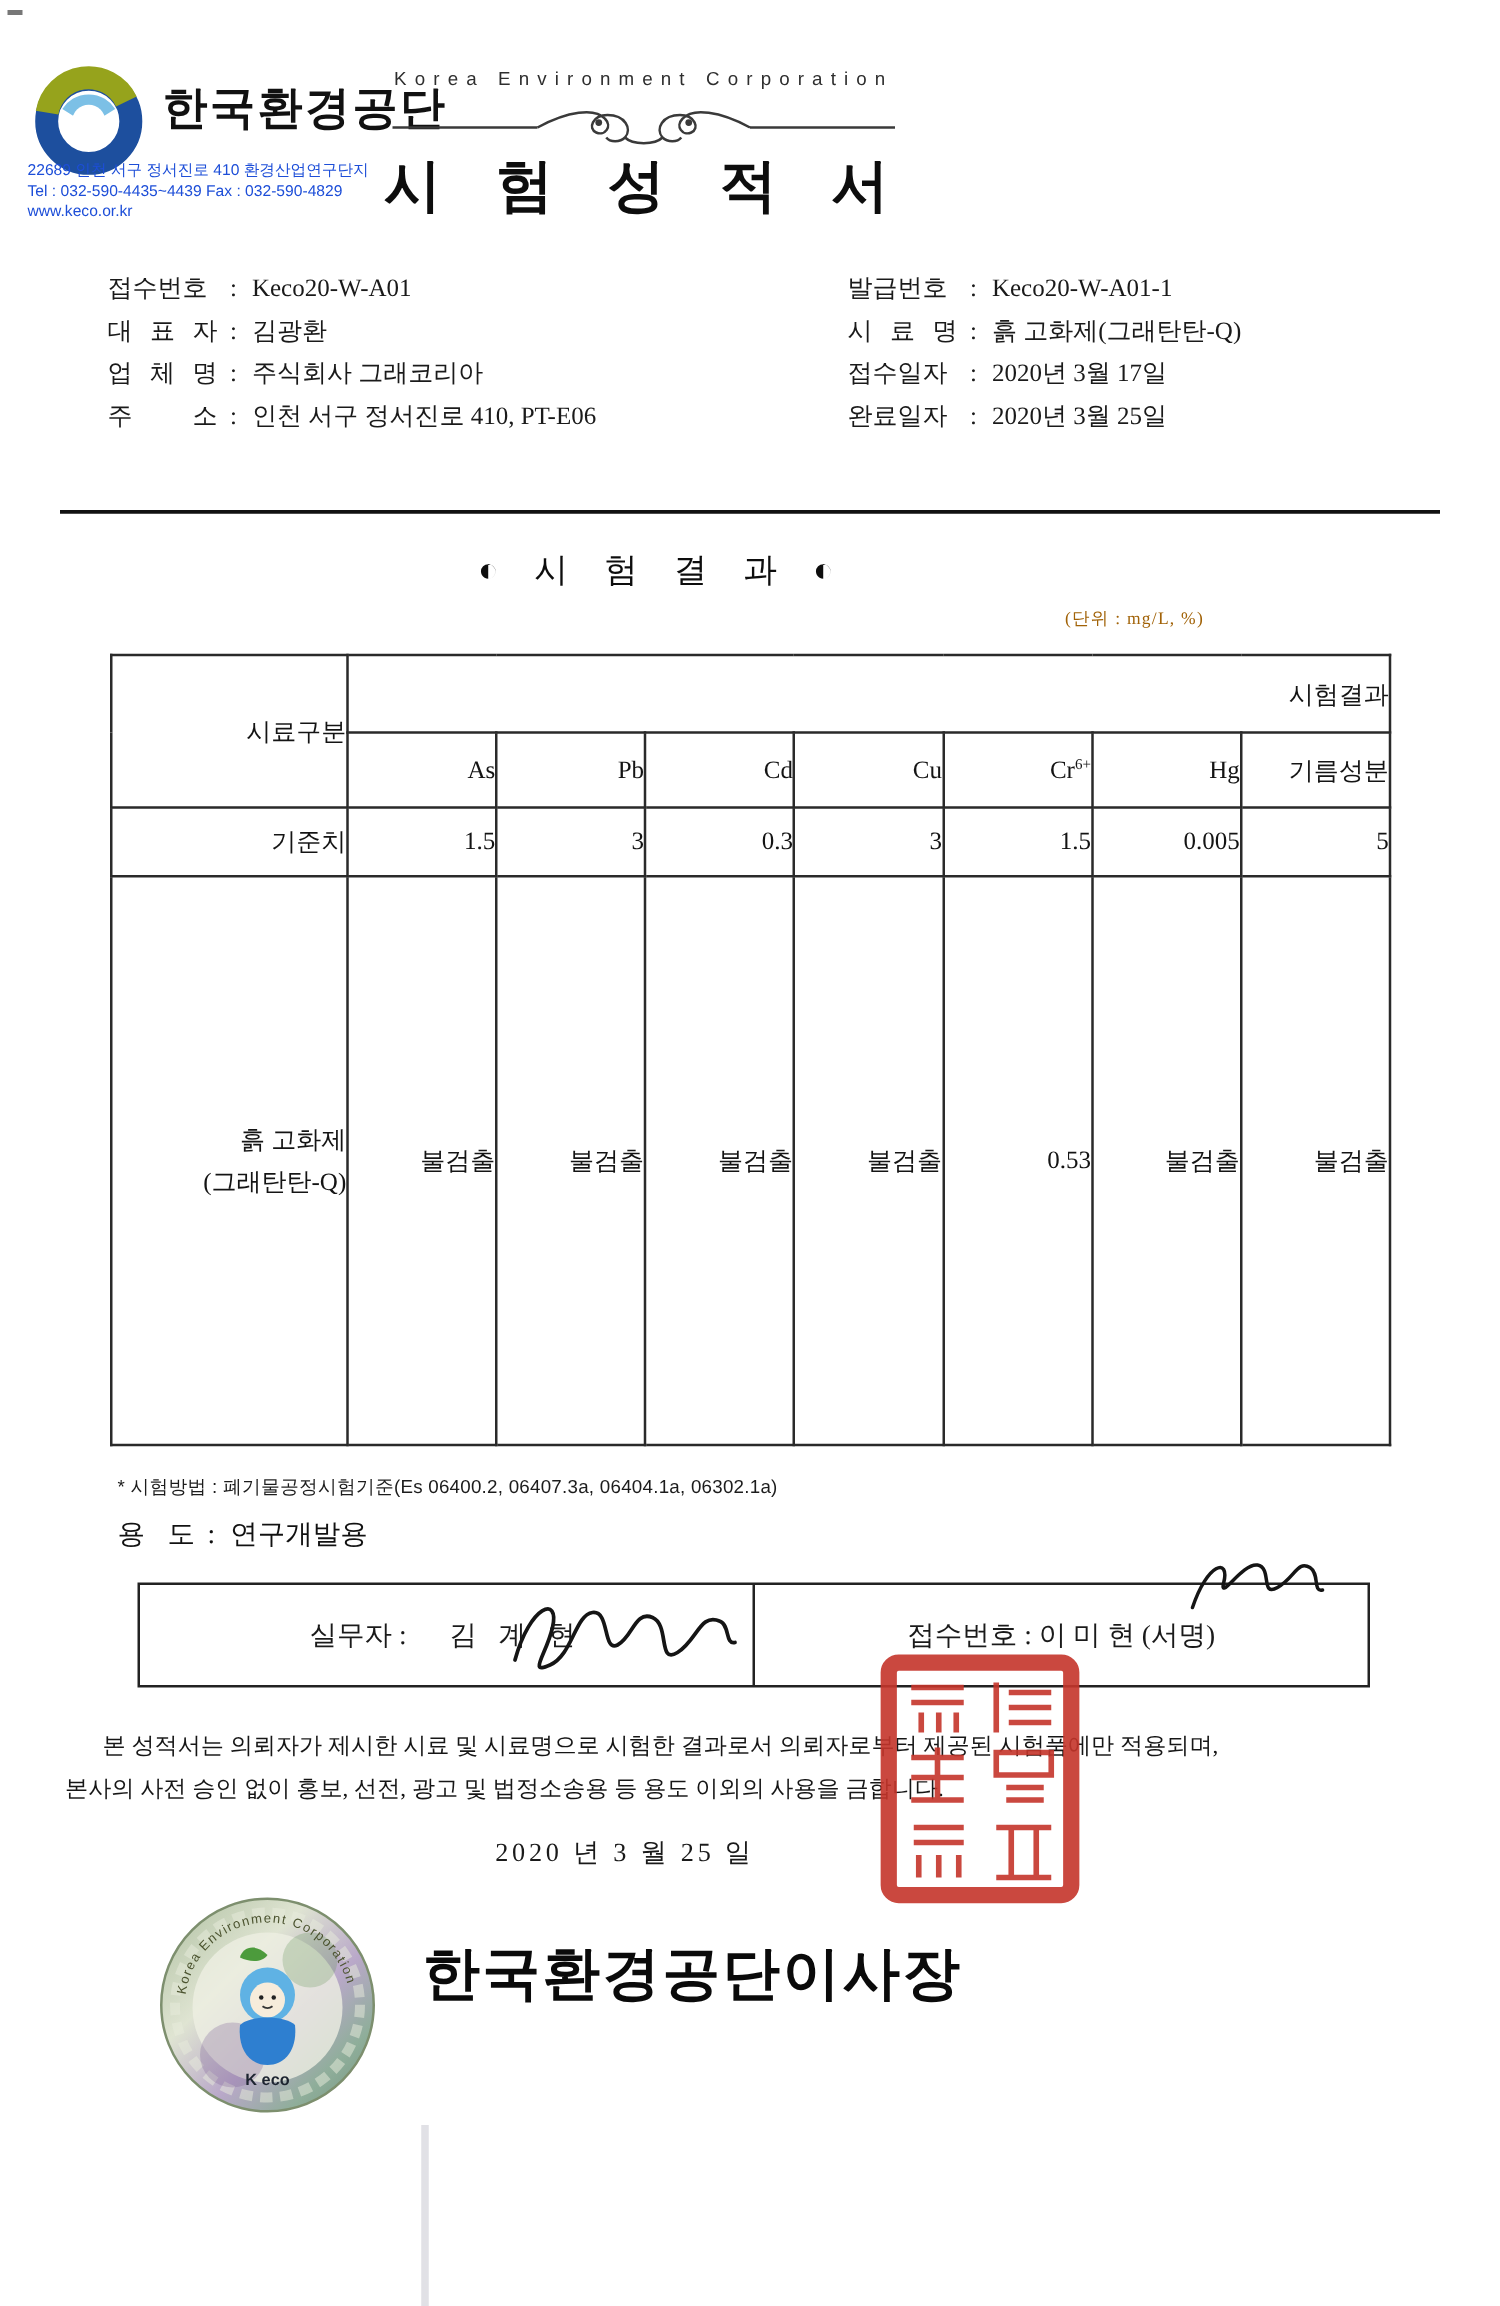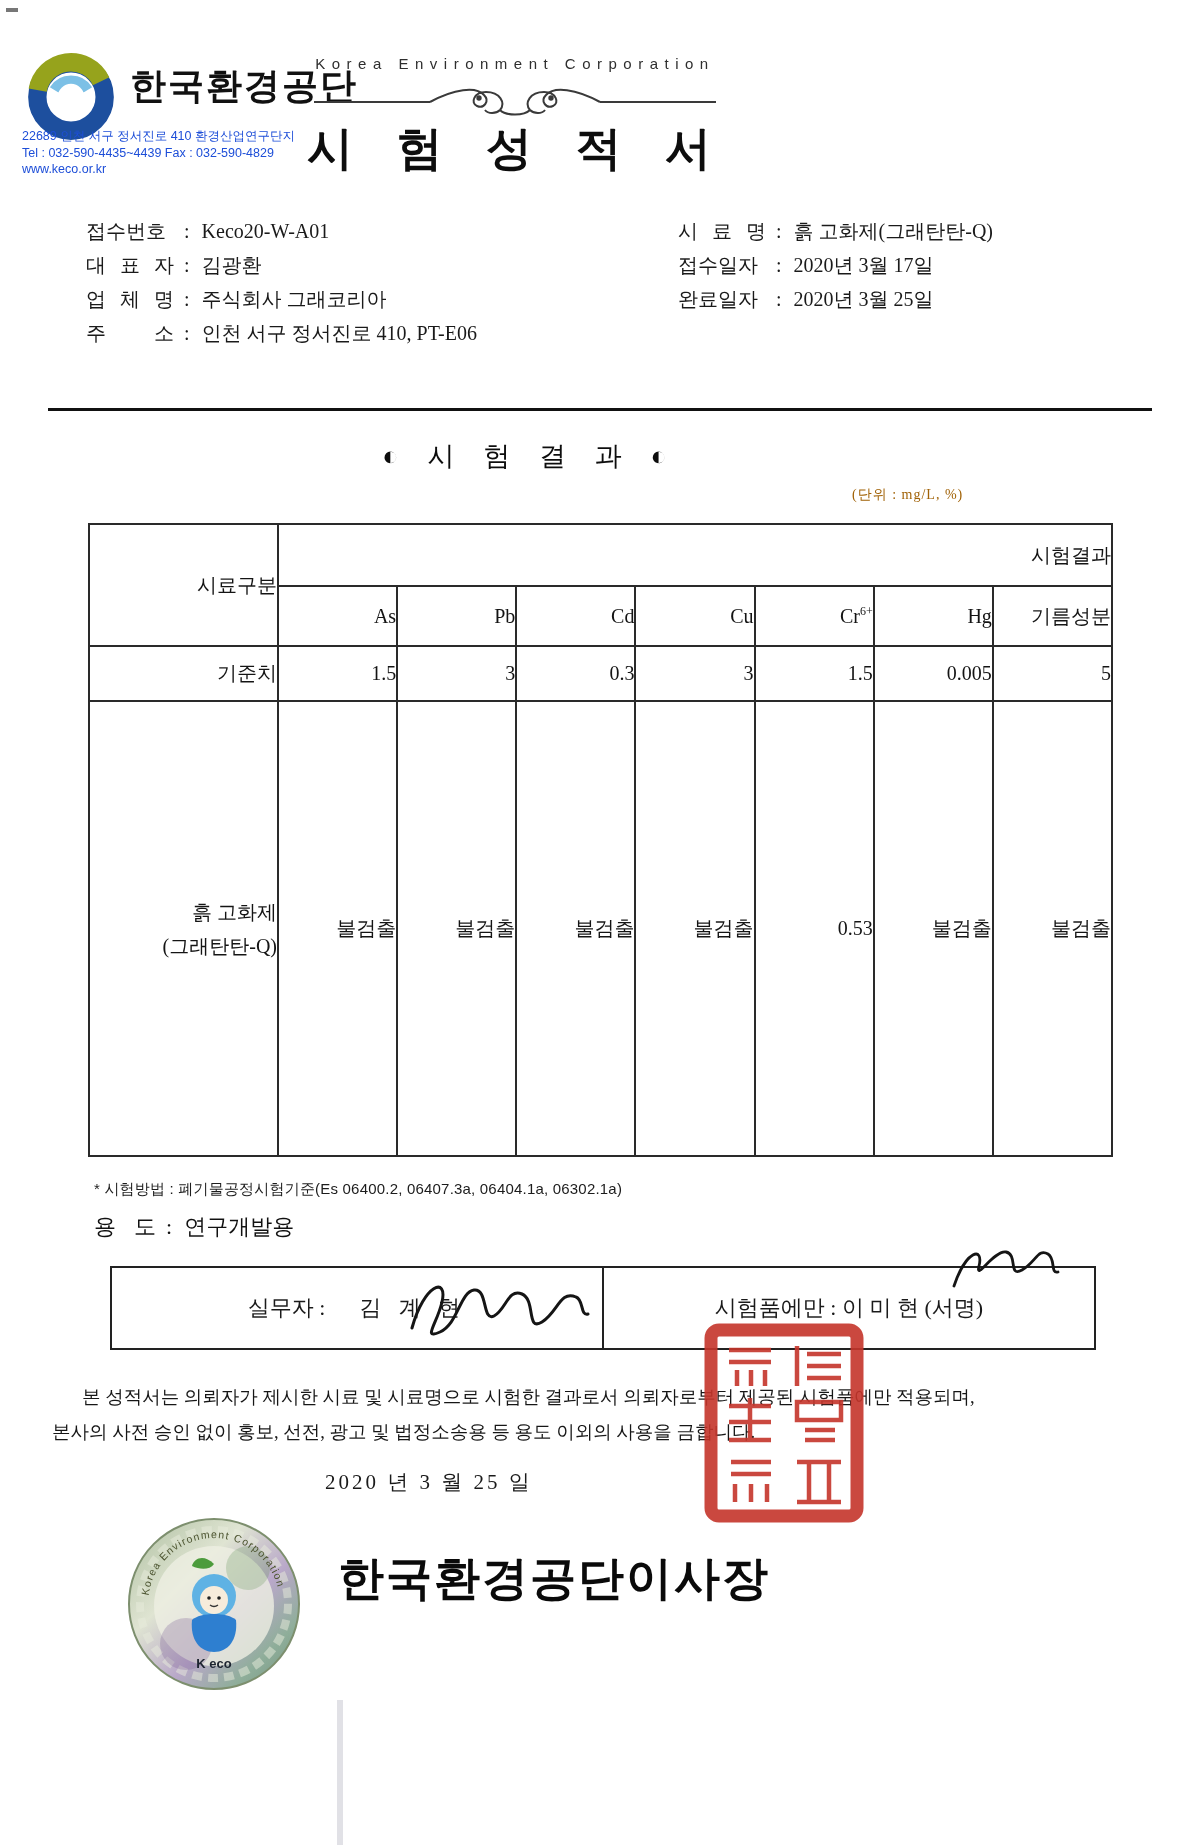--- a/index.html
+++ b/index.html
@@ -39,21 +39,21 @@
   .usage .ilabel{width:62px;}
 
   .sig-box{width:986px;height:84px;border:2px solid #222;display:flex;box-sizing:border-box;background:#fff;}
   .sig-cell{flex:1;display:flex;align-items:center;justify-content:center;position:relative;
             font-size:22px;white-space:nowrap;}
   .sig-cell.right{border-left:2px solid #222;}
 
   .disclaimer{font-size:18.5px;line-height:35px;color:#161616;}
   .disclaimer .l1{text-indent:30px;}
 
-  .date-line{font-size:21px;letter-spacing:3px;text-align:left;white-space:nowrap;}
+  .date-line{font-size:21px;letter-spacing:3px;text-align:center;white-space:nowrap;}
   .issuer{font-family:"Liberation Sans","DejaVu Sans",sans-serif;font-weight:800;
           font-size:46px;letter-spacing:2px;color:#0a0a0a;white-space:nowrap;}
 
   .artifact{background:#c9c9d2;opacity:0.55;}
   sup{font-size:12px;}
 </style>
 </head>
 <body>
 
 <div id="page">
@@ -96,20 +96,21 @@
   <div class="abs doc-title" style="left:292px;top:118px;width:450px;">시 험 성 적 서</div>
 
   <div class="abs info-col" style="left:86px;top:214px;">
     <div><span class="ilabel">접수번호</span><span class="isep">:</span><span>Keco20-W-A01</span></div>
     <div><span class="ilabel">대 표 자</span><span class="isep">:</span><span>김광환</span></div>
     <div><span class="ilabel">업 체 명</span><span class="isep">:</span><span>주식회사 그래코리아</span></div>
     <div><span class="ilabel">주 소</span><span class="isep">:</span><span>인천 서구 정서진로 410, PT-E06</span></div>
   </div>
 
   <div class="abs info-col" style="left:678px;top:214px;">
+    <div><span class="ilabel">발급번호</span><span class="isep">:</span><span>Keco20-W-A01-1</span></div>
     <div><span class="ilabel">시 료 명</span><span class="isep">:</span><span>흙 고화제(그래탄탄-Q)</span></div>
     <div><span class="ilabel">접수일자</span><span class="isep">:</span><span>2020년 3월 17일</span></div>
     <div><span class="ilabel">완료일자</span><span class="isep">:</span><span>2020년 3월 25일</span></div>
   </div>
 
   <div class="abs thick-rule" style="left:48px;top:408px;width:1104px;"></div>
 
   <div class="abs section-title" style="left:260px;top:438px;width:540px;">
     <span>◐</span>
     <span>시 험 결 과</span>
@@ -179,21 +180,21 @@
 
   <div class="abs sig-box" style="left:110px;top:1266px;">
     <div class="sig-cell">
       <span>실무자 :</span>
       <span style="margin-left:34px;letter-spacing:6px;">김 계 현</span>
       <svg class="abs" style="left:292px;top:2px;" width="190" height="78" viewBox="0 0 190 78">
         <path d="M8 58 C20 14 44 6 38 32 C33 54 18 70 36 62 C54 54 56 22 70 20 C84 18 78 52 90 46 C102 40 104 18 118 24 C132 30 122 62 138 52 C154 42 156 20 172 27 C180 30 176 46 184 44" fill="none" stroke="#151515" stroke-width="3" stroke-linecap="round"></path>
       </svg>
     </div>
     <div class="sig-cell right">
-      <span>시험품에만 : 이 미 현 (서명)</span>
+      <span>접수번호 : 이 미 현 (서명)</span>
       <svg class="abs" style="right:28px;top:-30px;" width="120" height="58" viewBox="0 0 120 58">
         <path d="M8 48 C20 12 38 8 33 28 C29 44 48 12 60 14 C72 16 62 40 76 32 C90 24 92 10 102 16 C110 21 104 36 112 34" fill="none" stroke="#151515" stroke-width="2.8" stroke-linecap="round"></path>
       </svg>
     </div>
   </div>
 
   <div class="abs disclaimer" style="left:52px;top:1380px;width:1110px;">
     <div class="l1">본 성적서는 의뢰자가 제시한 시료 및 시료명으로 시험한 결과로서 의뢰자로부터 제공된 시험품에만 적용되며,</div>
     <div>본사의 사전 승인 없이 홍보, 선전, 광고 및 법정소송용 등 용도 이외의 사용을 금합니다.</div>
   </div>

